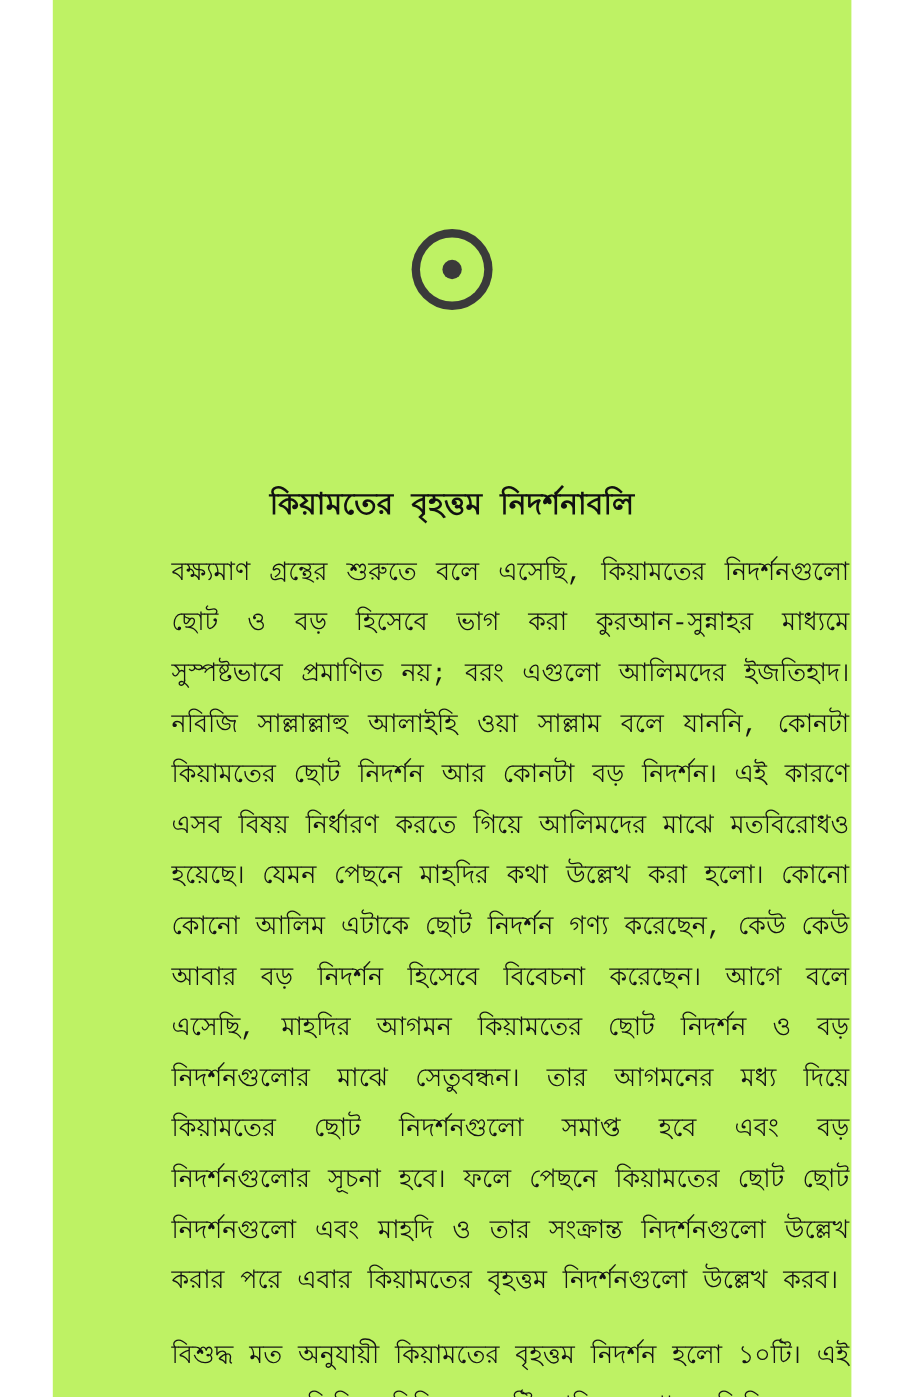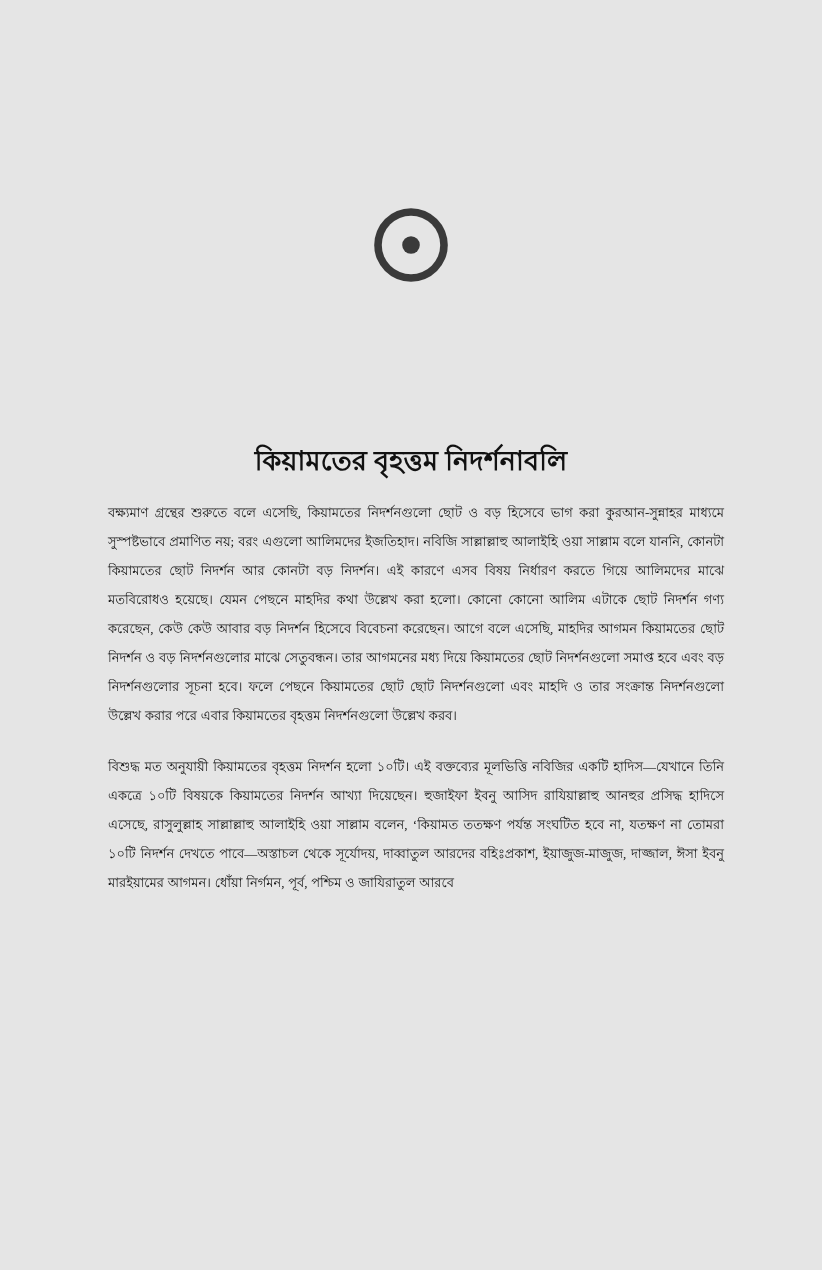--- a/index.html
+++ b/index.html
@@ -5,26 +5,27 @@
   html, body {
     margin: 0;
     padding: 0;
     background: #ffffff;
   }
   body {
     font-family: "Liberation Serif", "DejaVu Serif", serif;
   }
   .page {
     position: relative;
-    width: 822px;
+    width: 726px;
     height: 1270px;
     margin: 0 auto;
-    background: #e5e5e5;
+    background: #bef264;
     overflow: hidden;
     box-sizing: border-box;
+    font-family: Liberation Mono, monospace;
   }
 
   
   .ornament-wrap {
     position: absolute;
     top: 205px;
     left: 0;
     width: 100%;
     display: flex;
     justify-content: center;
@@ -52,22 +53,22 @@
 
   
   .body-block {
     position: absolute;
     top: 498px;
     left: 108px;
     width: 616px;
   }
   .para {
     margin: 0 0 22px 0;
-    font-size: 13px;
-    line-height: 29px;
+    font-size: 23px;
+    line-height: 46px;
     text-align: justify;
     text-justify: inter-word;
     color: #141414;
     word-spacing: 0.5px;
   }
   .para:last-child {
     margin-bottom: 12px;
   }
 </style>
 </head>

